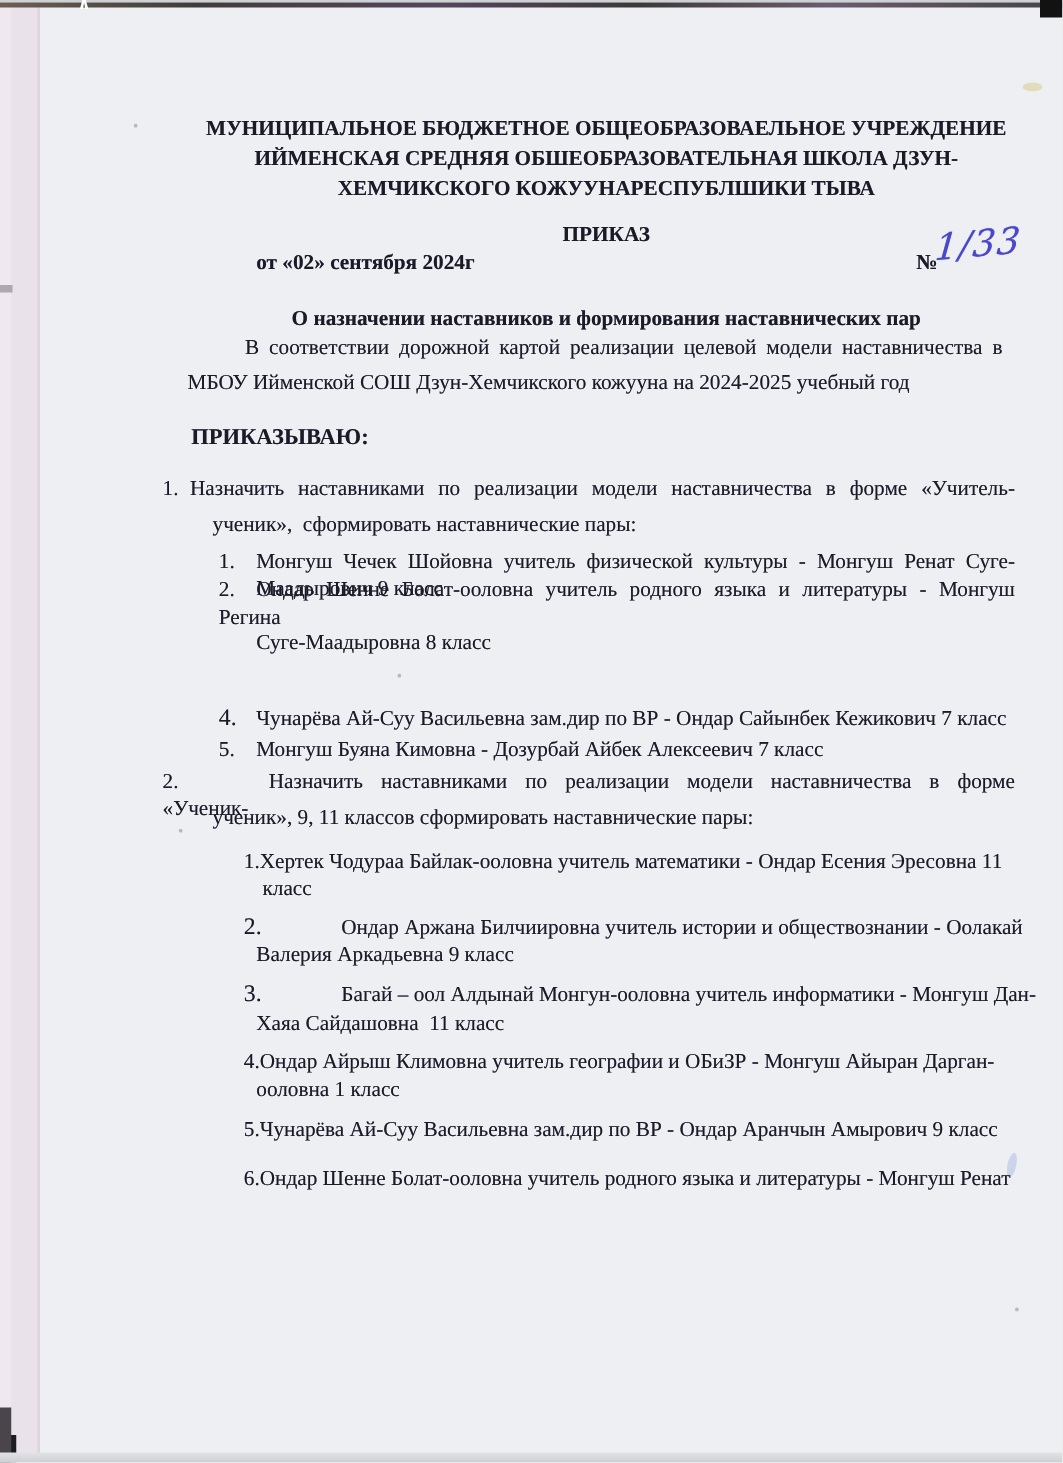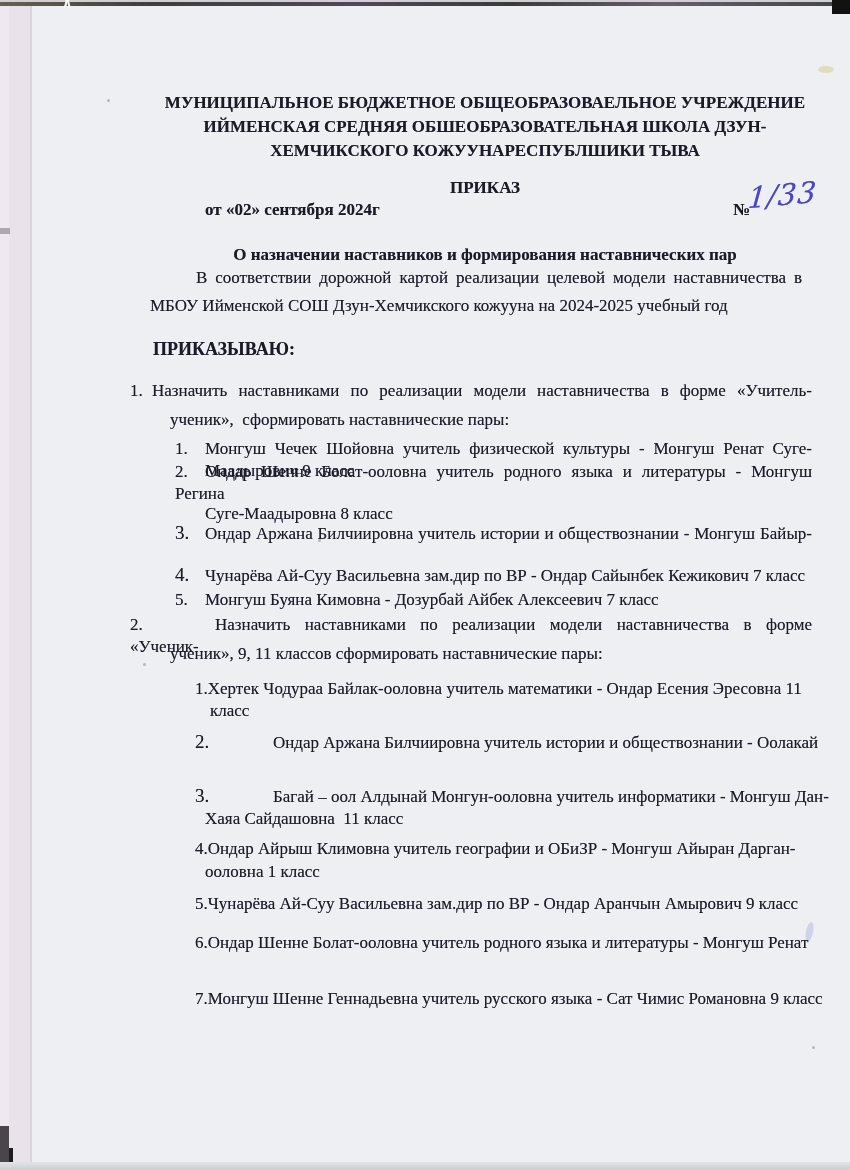--- a/index.html
+++ b/index.html
@@ -80,39 +80,38 @@
 
   <div class="ln stretch" style="left:130px;top:380px;width:682px"><span class="n" style="width:22px">1.</span><span>Назначить наставниками по реализации модели наставничества в форме «Учитель-</span></div>
   <div class="ln" style="left:170px;top:409px">ученик»,  сформировать наставнические пары:</div>
 
   <div class="ln stretch" style="left:175px;top:438px;width:637px"><span class="n" style="width:30px">1.</span><span>Монгуш Чечек Шойовна учитель физической культуры - Монгуш Ренат Суге-</span></div>
   <div class="ln" style="left:205px;top:460px">Маадырович 9 класс</div>
 
   <div class="ln stretch" style="left:175px;top:461px;width:637px"><span class="n" style="width:30px">2.</span><span>Ондар Шенне Болат-ооловна учитель родного языка и литературы - Монгуш Регина</span></div>
   <div class="ln" style="left:205px;top:503px">Суге-Маадыровна 8 класс</div>
 
-  <div class="ln stretch" style="left:175px;top:522px;width:637px"><span class="n" style="width:30px;font-size:19px">3.</span><span>Ондар Аржана Билчиировна учитель истории и обществознании - Монгуш Байыр-</span></div>
 
   <div class="ln" style="left:175px;top:564px"><span class="n" style="width:30px;font-size:19px">4.</span><span>Чунарёва Ай-Суу Васильевна зам.дир по ВР - Ондар Сайынбек Кежикович 7 класс</span></div>
 
   <div class="ln" style="left:175px;top:589px"><span class="n" style="width:30px">5.</span><span>Монгуш Буяна Кимовна - Дозурбай Айбек Алексеевич 7 класс</span></div>
 
   <div class="ln stretch" style="left:130px;top:614px;width:682px"><span class="n" style="width:85px">2.</span><span>Назначить наставниками по реализации модели наставничества в форме «Ученик-</span></div>
   <div class="ln" style="left:170px;top:643px">ученик», 9, 11 классов сформировать наставнические пары:</div>
 
   <div class="ln" style="left:195px;top:678px"><span class="n">1.</span><span>Хертек Чодураа Байлак-ооловна учитель математики - Ондар Есения Эресовна 11</span></div>
   <div class="ln" style="left:210px;top:700px">класс</div>
 
   <div class="ln" style="left:195px;top:731px"><span class="n" style="width:78px;font-size:19px">2.</span><span>Ондар Аржана Билчиировна учитель истории и обществознании - Оолакай</span></div>
+  <div class="ln" style="left:205px;top:753px">Валерия Аркадьевна 9 класс</div>
 
   <div class="ln" style="left:195px;top:785px"><span class="n" style="width:78px;font-size:19px">3.</span><span>Багай – оол Алдынай Монгун-ооловна учитель информатики - Монгуш Дан-</span></div>
   <div class="ln" style="left:205px;top:808px">Хаяа Сайдашовна  11 класс</div>
 
   <div class="ln" style="left:195px;top:838px"><span class="n">4.</span><span>Ондар Айрыш Климовна учитель географии и ОБиЗР - Монгуш Айыран Дарган-</span></div>
   <div class="ln" style="left:205px;top:861px">ооловна 1 класс</div>
 
   <div class="ln" style="left:195px;top:893px"><span class="n">5.</span><span>Чунарёва Ай-Суу Васильевна зам.дир по ВР - Ондар Аранчын Амырович 9 класс</span></div>
 
   <div class="ln" style="left:195px;top:932px"><span class="n">6.</span><span>Ондар Шенне Болат-ооловна учитель родного языка и литературы - Монгуш Ренат</span></div>
 
-  <div class="ln" style="left:195px;top:988px"><span class="n">7.</span><span>Монгуш Шенне Геннадьевна учитель русского языка - Сат Чимис Романовна 9 класс</span></div>
 
 </div>
 
 </body></html>

